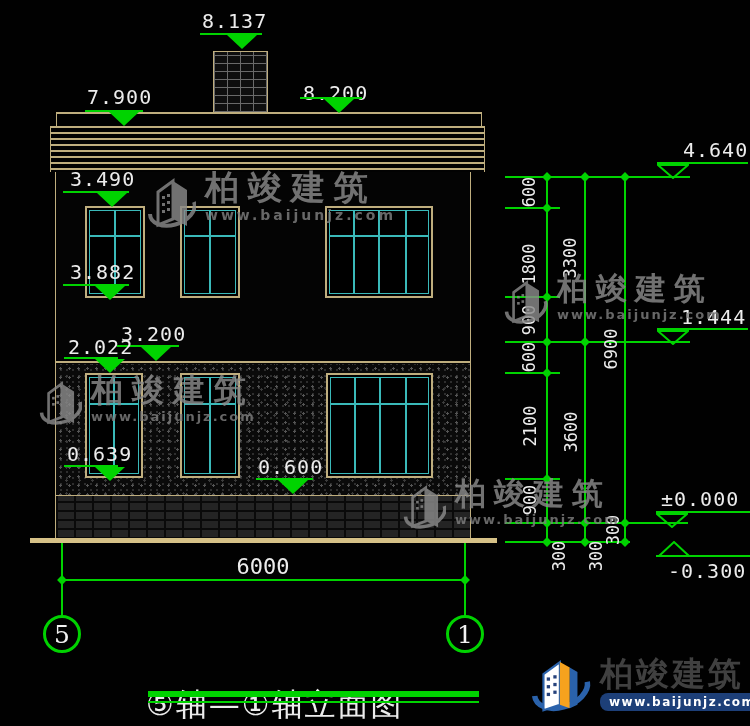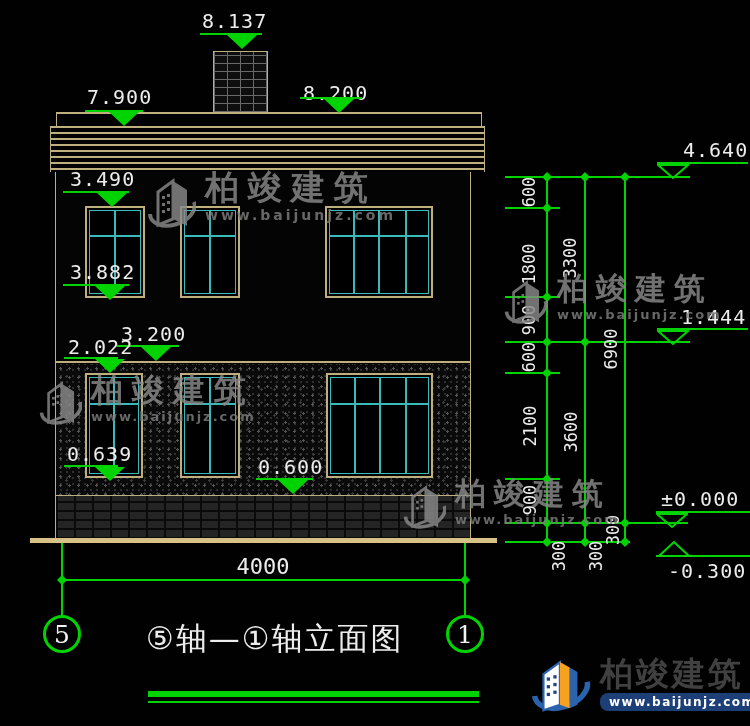--- a/index.html
+++ b/index.html
@@ -211,29 +211,29 @@
   <span class="vdim" style="left:571px;top:432px;">3600</span>
   <span class="vdim" style="left:596px;top:556px;">300</span>
   <span class="vdim" style="left:611px;top:349px;">6900</span>
   <span class="vdim" style="left:613px;top:530px;">300</span>
 
   <div class="abs grn" style="left:61px;top:543px;width:2px;height:73px;"></div>
   <div class="abs grn" style="left:464px;top:543px;width:2px;height:73px;"></div>
   <div class="lvl" style="left:62px;top:579px;width:403px;"></div>
   <div class="diam" style="left:62px;top:580px;"></div>
   <div class="diam" style="left:465px;top:580px;"></div>
-  <span class="hdim" style="left:263px;top:566px;">4000</span>
+  <span class="hdim" style="left:263px;top:566px;">6000</span>
   <div class="axis" style="left:43px;top:615px;">
       <span>5</span>
     </div>
   <div class="axis" style="left:446px;top:615px;">
       <span>1</span>
     </div>
 
-  <div class="title-row" style="left:146px;top:618px;">
+  <div class="title-row" style="left:146px;top:684px;">
     <span class="title-main">⑤轴—①轴立面图</span>
   </div>
   <div class="abs grn" style="left:148px;top:691px;width:331px;height:6px;"></div>
   <div class="abs grn" style="left:148px;top:701px;width:331px;height:2px;"></div>
 
   <div class="wm" style="left:146px;top:170px;">
     <svg width="50" height="66" viewBox="0 0 50 66">
       <path d="M4 44 a23 15 -18 1 0 44 -12" fill="none" stroke="#8a8a8a" stroke-width="4"></path>
       <path d="M12 22 L27 11 V49 L12 55 Z" fill="none" stroke="#8a8a8a" stroke-width="3"></path>
       <path d="M27 11 L41 20 V56 L27 49 Z" fill="#8a8a8a"></path>

